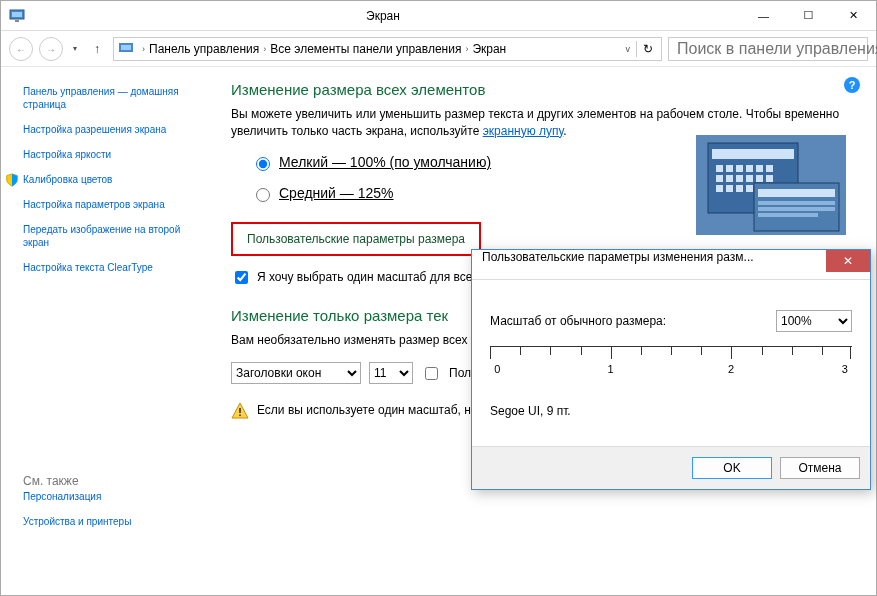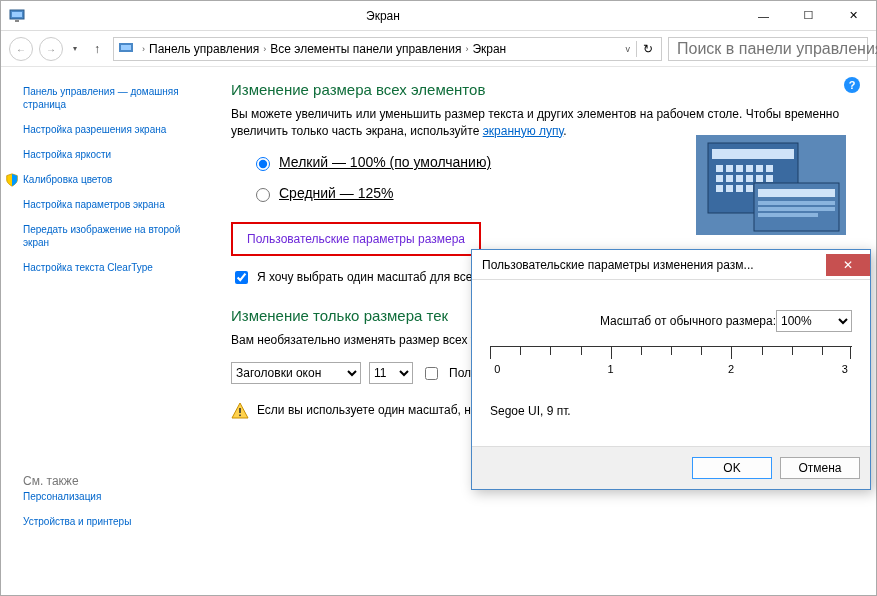--- a/index.html
+++ b/index.html
@@ -39,38 +39,38 @@
   .help { position: absolute; top: 10px; right: 16px; width: 16px; height: 16px; border-radius: 50%; background: #1e90ff; color: #fff; font-size: 11px; font-weight: bold; display: flex; align-items: center; justify-content: center; }
   h2 { color: #0f6d3a; font-weight: normal; font-size: 15px; margin: 0 0 8px 0; }
   .desc { font-size: 12px; line-height: 1.4; margin-bottom: 14px; }
   .desc a { color: #0066cc; }
   .radiogroup { margin: 10px 0 10px 20px; }
   .radioitem { display: flex; align-items: center; font-size: 14px; margin-bottom: 14px; gap: 6px; text-decoration: underline; }
   .radioitem input { width: 14px; height: 14px; }
   .preview { position: absolute; right: 30px; top: 68px; width: 150px; height: 100px; }
 
   .redbox { border: 2px solid #e00000; display: inline-block; padding: 8px 14px; margin: 6px 0 12px 0; }
-  .redbox a { color: #6d28d9; text-decoration: none; font-size: 12px; margin-top: 36px; }
+  .redbox a { color: #14532d; text-decoration: none; font-size: 12px; margin-top: 36px; }
 
   .checkbox-row { display: flex; align-items: center; gap: 6px; font-size: 12px; margin-bottom: 20px; }
 
   .selectrow { display: flex; align-items: center; gap: 8px; margin-bottom: 18px; }
   select { font-size: 12px; height: 22px; border: 1px solid #aaa; background: #fff; }
 
   .warning { display: flex; gap: 8px; font-size: 12px; line-height: 1.4; }
   .warnicon { flex-shrink: 0; }
 
   
   .dialog { position: absolute; left: 470px; top: 248px; width: 400px; border: 1px solid #4a88c7; background: #fff; box-shadow: 3px 3px 12px rgba(0,0,0,.25); }
-  .dlg-title { height: 30px; background: #fff; display: flex; align-items: center; padding-left: 10px; border-bottom: 1px solid #ddd; font-size: 12px; }
+  .dlg-title { height: 30px; background: #fff; display: flex; padding-left: 10px; border-bottom: 1px solid #ddd; font-size: 12px; }
   .dlg-title .title-text { flex: 1; white-space: nowrap; overflow: hidden; text-overflow: ellipsis; }
   .dlg-close { width: 44px; height: 22px; background: #c75050; color: #fff; display: flex; align-items: center; justify-content: center; font-size: 12px; margin-right: 0; }
   .dlg-body { padding: 16px 18px 12px 18px; font-size: 12px; }
   .dlg-row { display: flex; align-items: center; margin: 14px 0; }
-  .dlg-row label { flex: 1; text-align: right; }
+  .dlg-row label { flex: 1; }
   .ruler { height: 50px; position: relative; border-top: 1px solid #333; margin: 6px 0 4px 0; }
   .ruler .tick { position: absolute; top: 0; width: 1px; height: 8px; background: #333; }
   .ruler .tick.major { height: 12px; }
   .ruler .ticklabel { position: absolute; top: 16px; transform: translateX(-50%); font-size: 11px; }
   .sample { font-size: 12px; margin: 8px 0 16px 0; }
   .dlg-buttons { background: #f0f0f0; border-top: 1px solid #ddd; padding: 10px; display: flex; justify-content: flex-end; gap: 8px; }
   .dlg-buttons button { width: 80px; height: 22px; font-size: 12px; border: 1px solid #aaa; background: #fdfdfd; }
   .dlg-buttons button.ok { border: 1px solid #3399ff; }
 
 </style>

